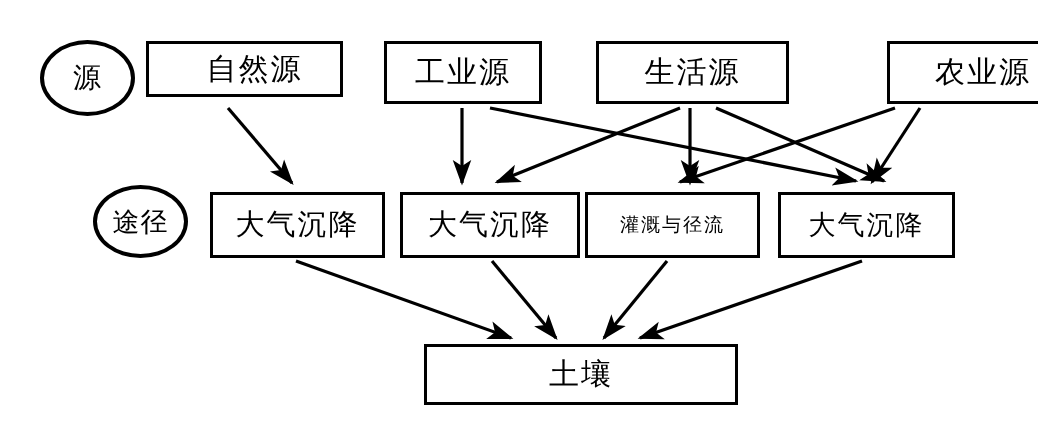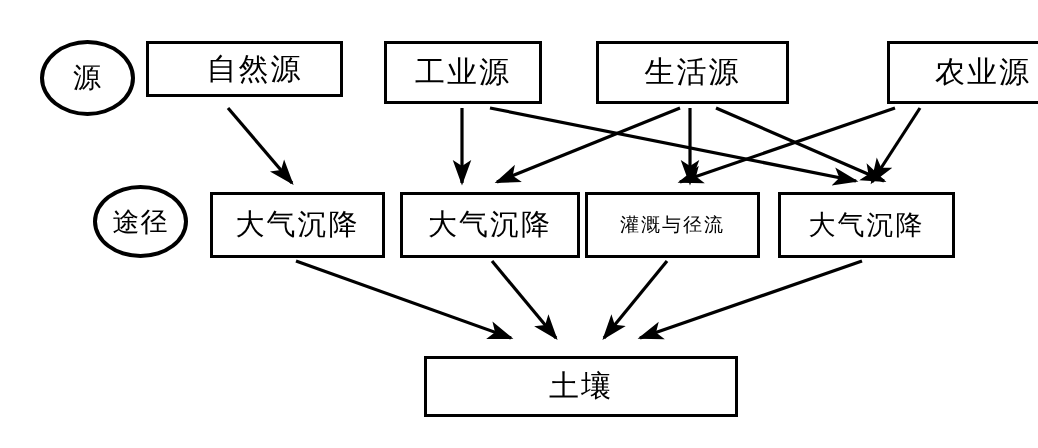--- a/index.html
+++ b/index.html
@@ -127,17 +127,17 @@
 
   <div class="node-box" style="left:585px; top:192px; width:175px; height:66px; font-size:19px;">
     <span class="lbl">灌溉与径流</span>
   </div>
 
   <div class="node-box" style="left:778px; top:192px; width:177px; height:66px; font-size:27px;">
     <span class="lbl">大气沉降</span>
   </div>
 
 
-  <div class="node-box" style="left:424px; top:344px; width:314px; height:61px; font-size:30px;margin-top:12px;">
+  <div class="node-box" style="left:424px; top:344px; width:314px; height:61px; font-size:30px;">
     <span class="lbl">土壤</span>
   </div>
 
 </div>
 
 </body></html>

